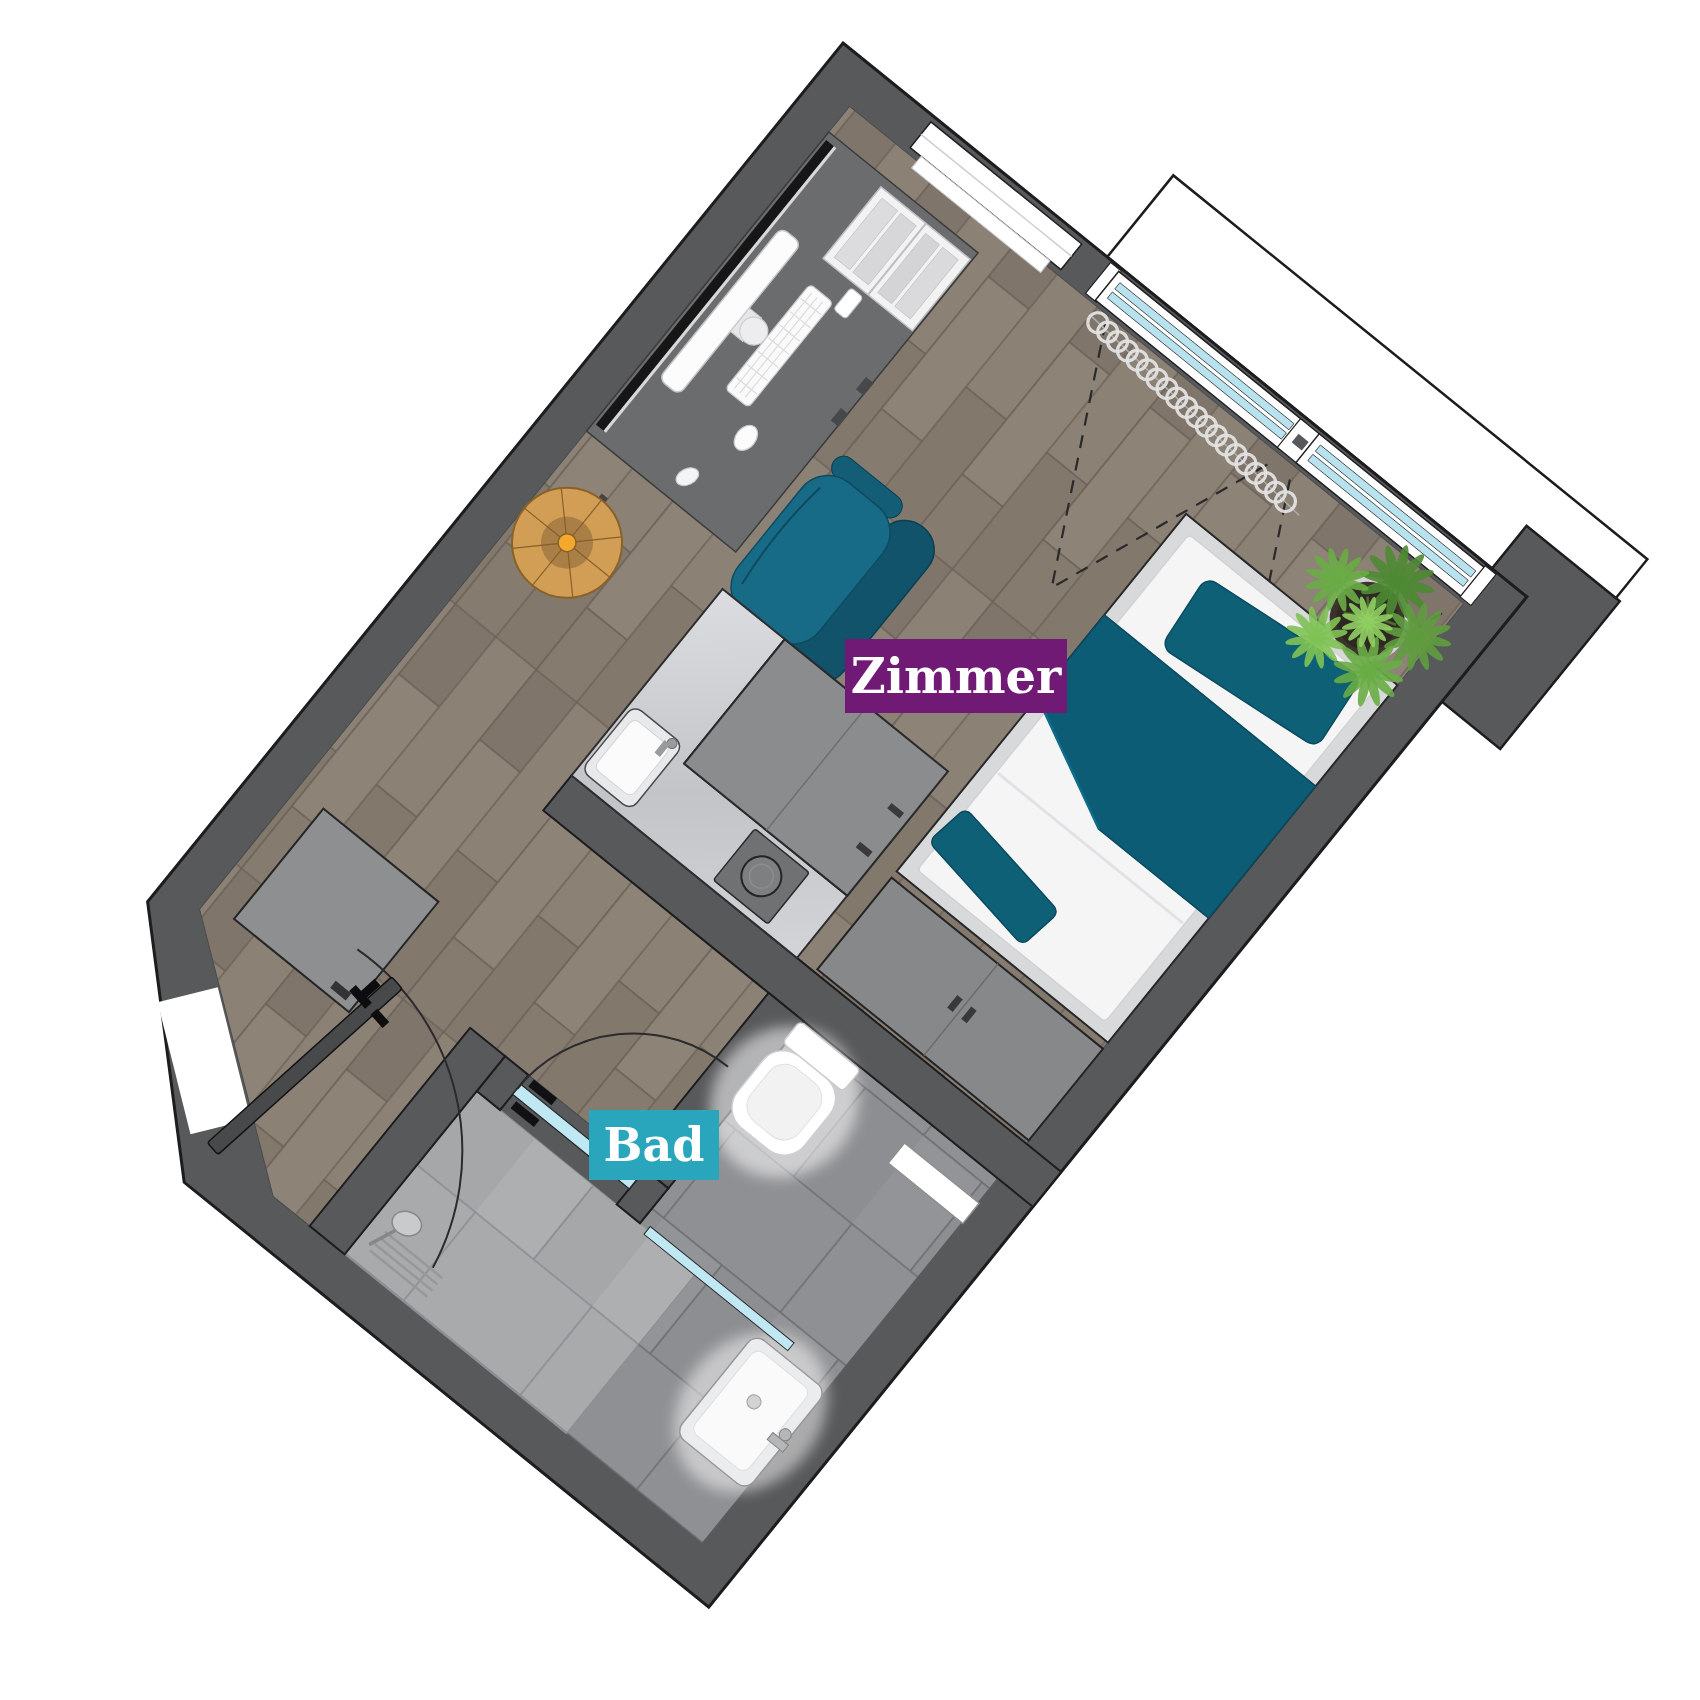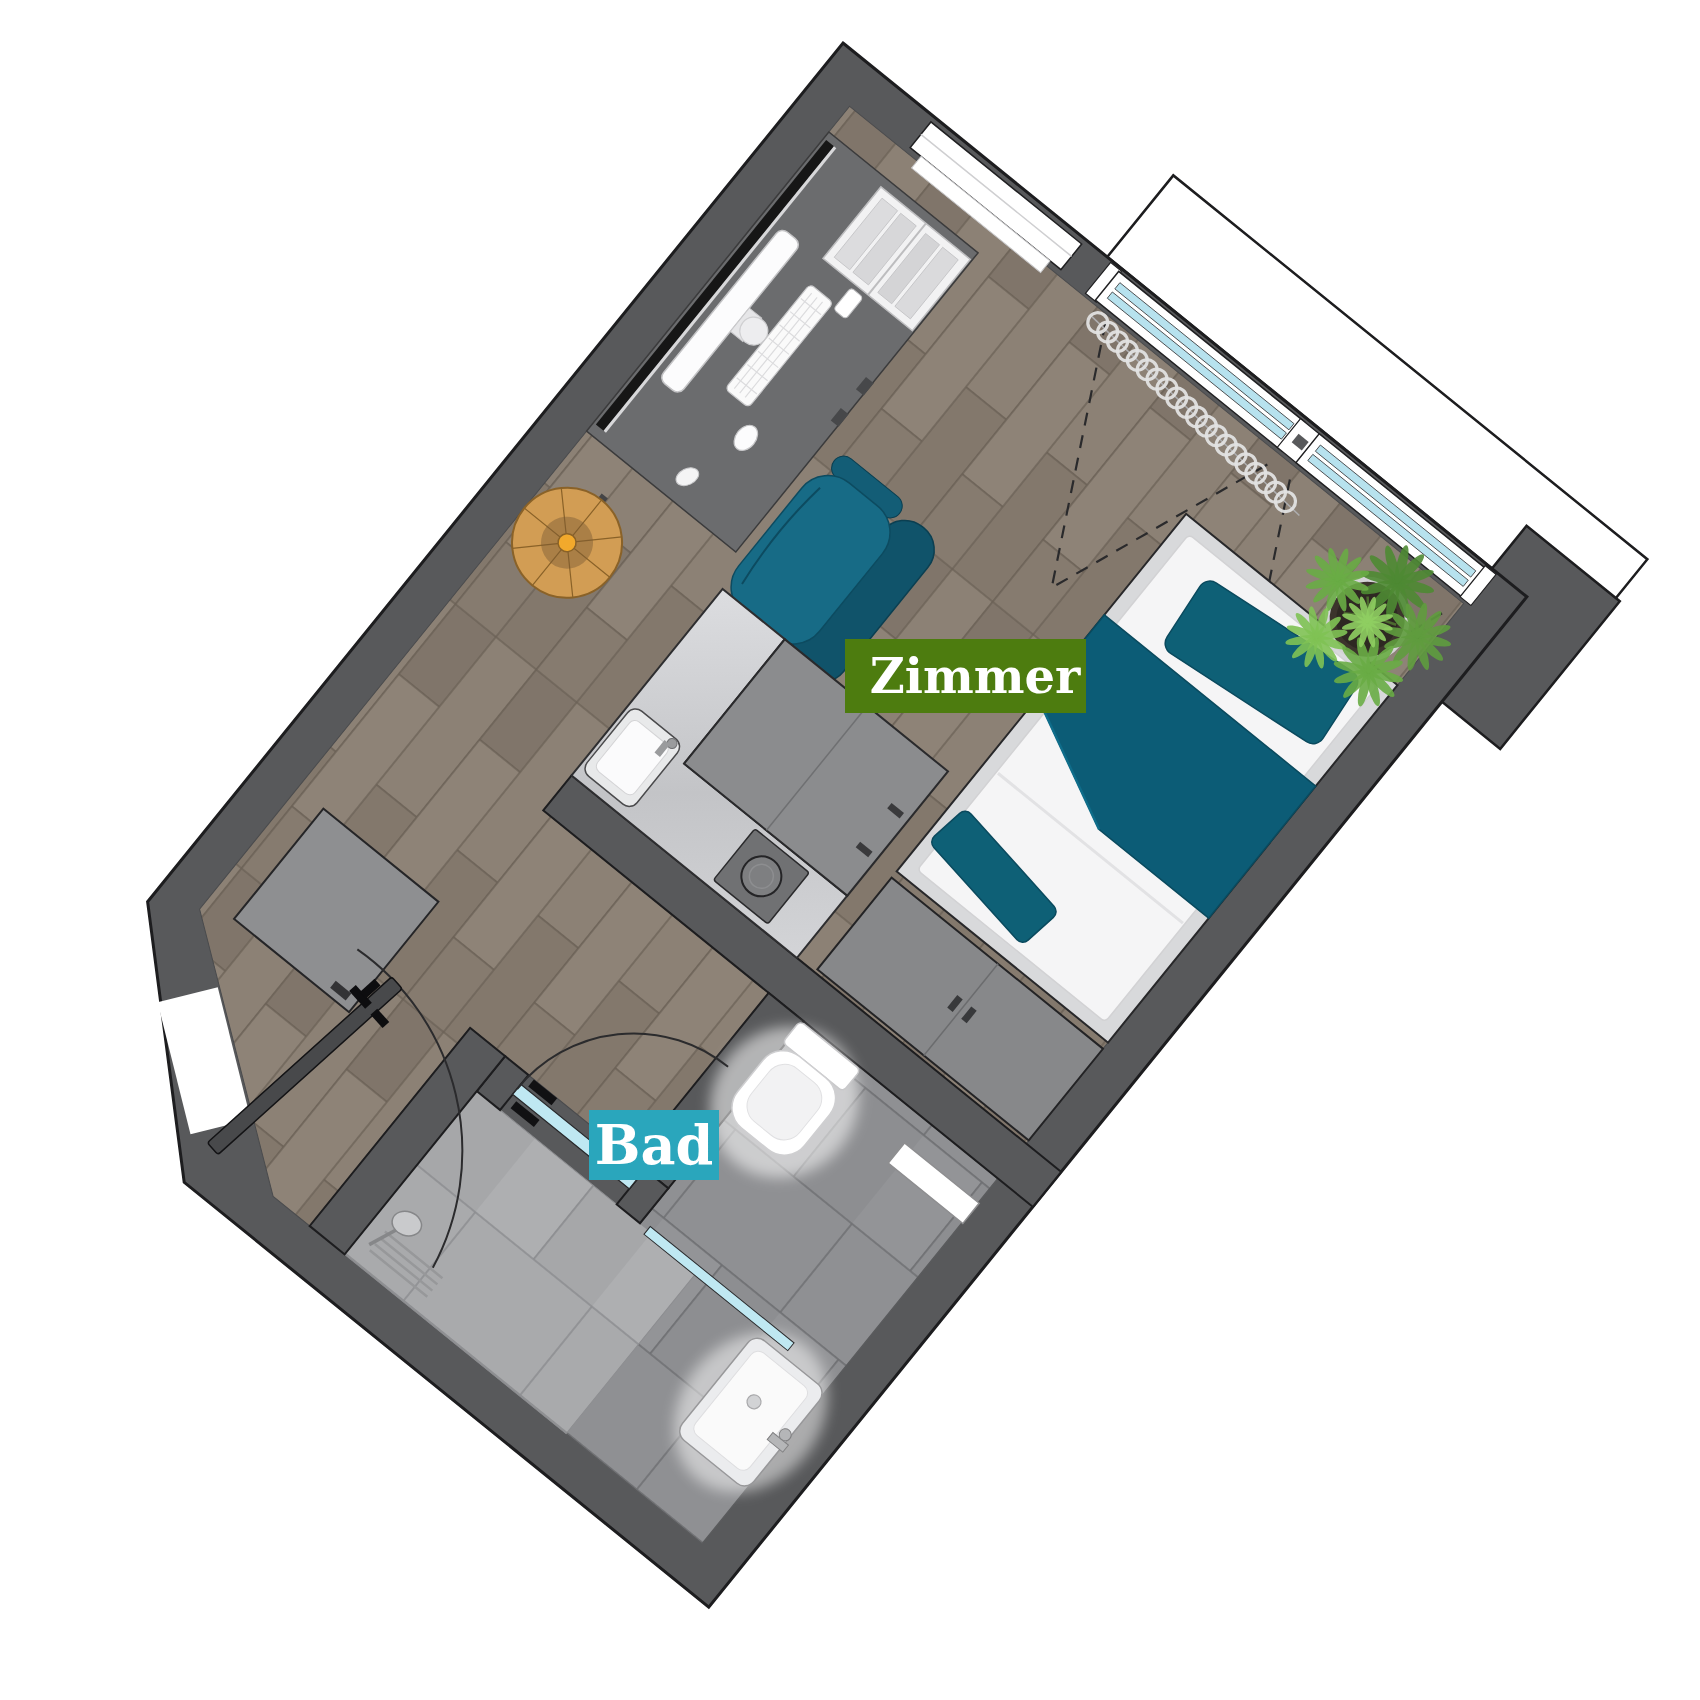--- a/index.html
+++ b/index.html
@@ -11,21 +11,21 @@
     position:absolute;left:843px;top:43px;width:880px;height:1300px;
     transform:rotate(39deg);transform-origin:0 0;
   }
   #plan-svg{position:absolute;left:-130px;top:-170px;}
   .room-label{
     position:absolute;display:flex;align-items:center;justify-content:center;
     background:#2aa6bc;color:#ffffff;font-weight:bold;
     font-family:"DejaVu Serif","Liberation Serif",serif;
   }
   #label-zimmer{left:845px;top:639px;width:222px;height:74px;font-size:48px;}
-  #label-bad{left:589px;top:1110px;width:130px;height:70px;font-size:54px;}
+  #label-bad{left:589px;top:1110px;width:130px;height:70px;font-size:46px;}
 </style>
 </head>
 <body>
 
 <div id="stage">
   <div id="plan-rotor">
     <svg id="plan-svg" width="1150" height="1580" viewBox="-130 -170 1150 1580">
       <defs>
         <pattern id="wood" width="104" height="340" patternUnits="userSpaceOnUse">
           <rect width="104" height="340" fill="#877c70"></rect>
@@ -345,19 +345,19 @@
             <circle cx="578" cy="73.5" r="10" fill="none" stroke="#e2e2e2" stroke-width="3.2" opacity="0.95"></circle>
             <circle cx="591.6" cy="74.6" r="10" fill="none" stroke="#e2e2e2" stroke-width="3.2" opacity="0.95"></circle>
             <circle cx="605.2" cy="75.7" r="10" fill="none" stroke="#e2e2e2" stroke-width="3.2" opacity="0.95"></circle>
             <circle cx="618.8" cy="76.8" r="10" fill="none" stroke="#e2e2e2" stroke-width="3.2" opacity="0.95"></circle>
             <circle cx="632.4" cy="77.9" r="10" fill="none" stroke="#e2e2e2" stroke-width="3.2" opacity="0.95"></circle>
           </g>
       </g>
     </svg>
   </div>
 
-  <div class="room-label" id="label-zimmer" style="background: #4d7c0f; color: rgb(255, 255, 255); padding-left: 19px;">
+  <div class="room-label" id="label-zimmer" style="background: #701a75; color: rgb(255, 255, 255);">
     <span>Zimmer</span>
   </div>
   <div class="room-label" id="label-bad" style="background: rgb(42, 166, 188); color: rgb(255, 255, 255);">
     <span>Bad</span>
   </div>
 </div>
 
 </body></html>

